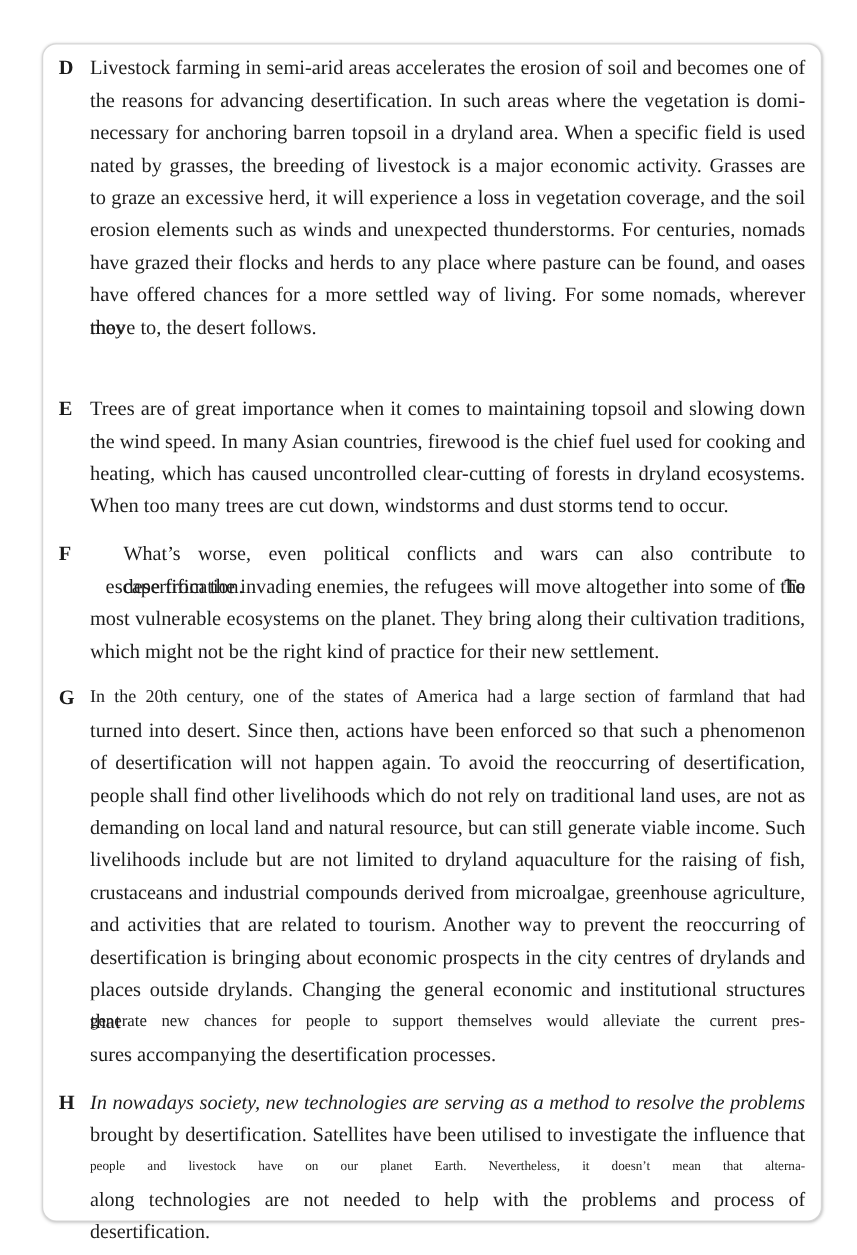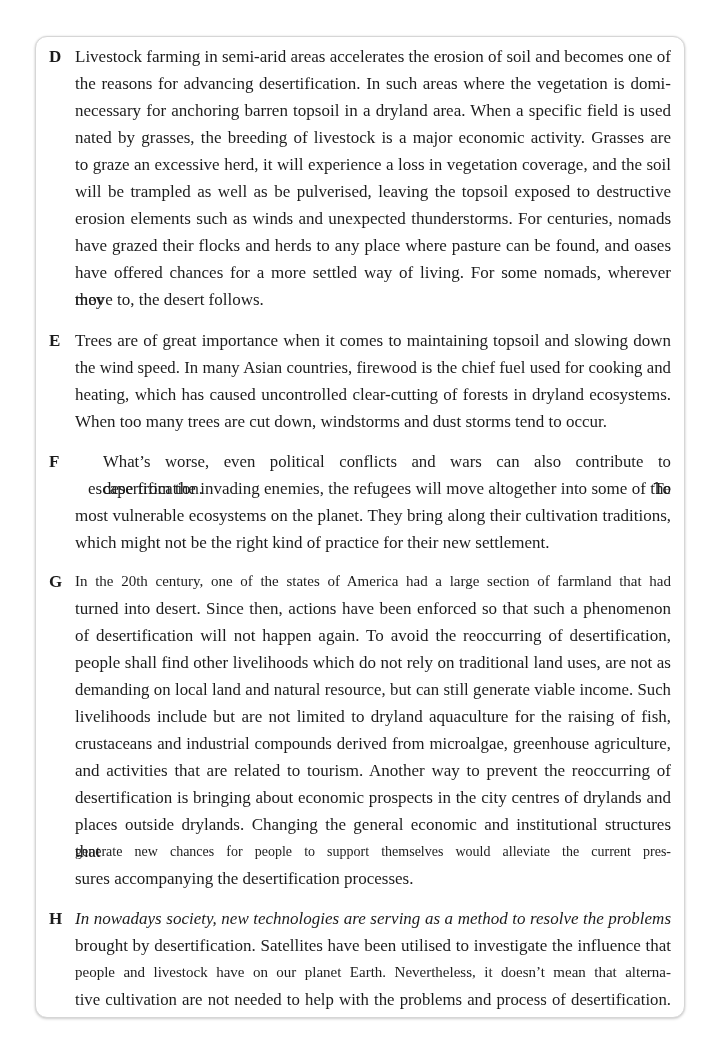--- a/index.html
+++ b/index.html
@@ -32,21 +32,20 @@
 <div class="card">
 
   <div class="para" style="top:6px;">
     <span class="letter">D</span>
     <div class="lines">
       <span class="line" style="white-space: normal;">Livestock farming in semi-arid areas accelerates the erosion of soil and becomes one of</span>
       <span class="line" style="white-space: normal;">the reasons for advancing desertification. In such areas where the vegetation is domi-</span>
       <span class="line" style="white-space: normal;">necessary for anchoring barren topsoil in a dryland area. When a specific field is used</span>
       <span class="line" style="white-space: normal;">nated by grasses, the breeding of livestock is a major economic activity. Grasses are</span>
       <span class="line" style="white-space: normal;">to graze an excessive herd, it will experience a loss in vegetation coverage, and the soil</span>
-      <span class="line" style="white-space: normal;">will be trampled as well as be pulverised, leaving the topsoil exposed to destructive</span>
       <span class="line" style="white-space: normal;">erosion elements such as winds and unexpected thunderstorms. For centuries, nomads</span>
       <span class="line" style="white-space: normal;">have grazed their flocks and herds to any place where pasture can be found, and oases</span>
       <span class="line" style="white-space: normal;">have offered chances for a more settled way of living. For some nomads, wherever they</span>
       <span class="line last" style="white-space: nowrap;">move to, the desert follows.</span>
     </div>
   </div>
 
   <div class="para" style="top:290px;">
     <span class="letter">E</span>
     <div class="lines">
@@ -83,18 +82,18 @@
       <span class="line" style="white-space: normal; font-size: 14px;">generate new chances for people to support themselves would alleviate the current pres-</span>
       <span class="line last" style="white-space: nowrap;">sures accompanying the desertification processes.</span>
     </div>
   </div>
 
   <div class="para" style="top:868px;">
     <span class="letter">H</span>
     <div class="lines">
       <span class="line" style="white-space: normal; font-style: italic;">In nowadays society, new technologies are serving as a method to resolve the problems</span>
       <span class="line" style="white-space: normal;">brought by desertification. Satellites have been utilised to investigate the influence that</span>
-      <span class="line" style="white-space: normal; font-size: 15px;">people and livestock have on our planet Earth. Nevertheless, it doesn’t mean that alterna-</span>
-      <span class="line" style="white-space: normal; font-size: 16.75px;">tive cultivation are not needed to help with the problems and process of desertification.</span>
+      <span class="line" style="white-space: normal; font-size: 11px;">people and livestock have on our planet Earth. Nevertheless, it doesn’t mean that alterna-</span>
+      <span class="line" style="white-space: normal; font-size: 16.75px;">along technologies are not needed to help with the problems and process of desertification.</span>
     </div>
   </div>
 
 </div>
 
 </body></html>

